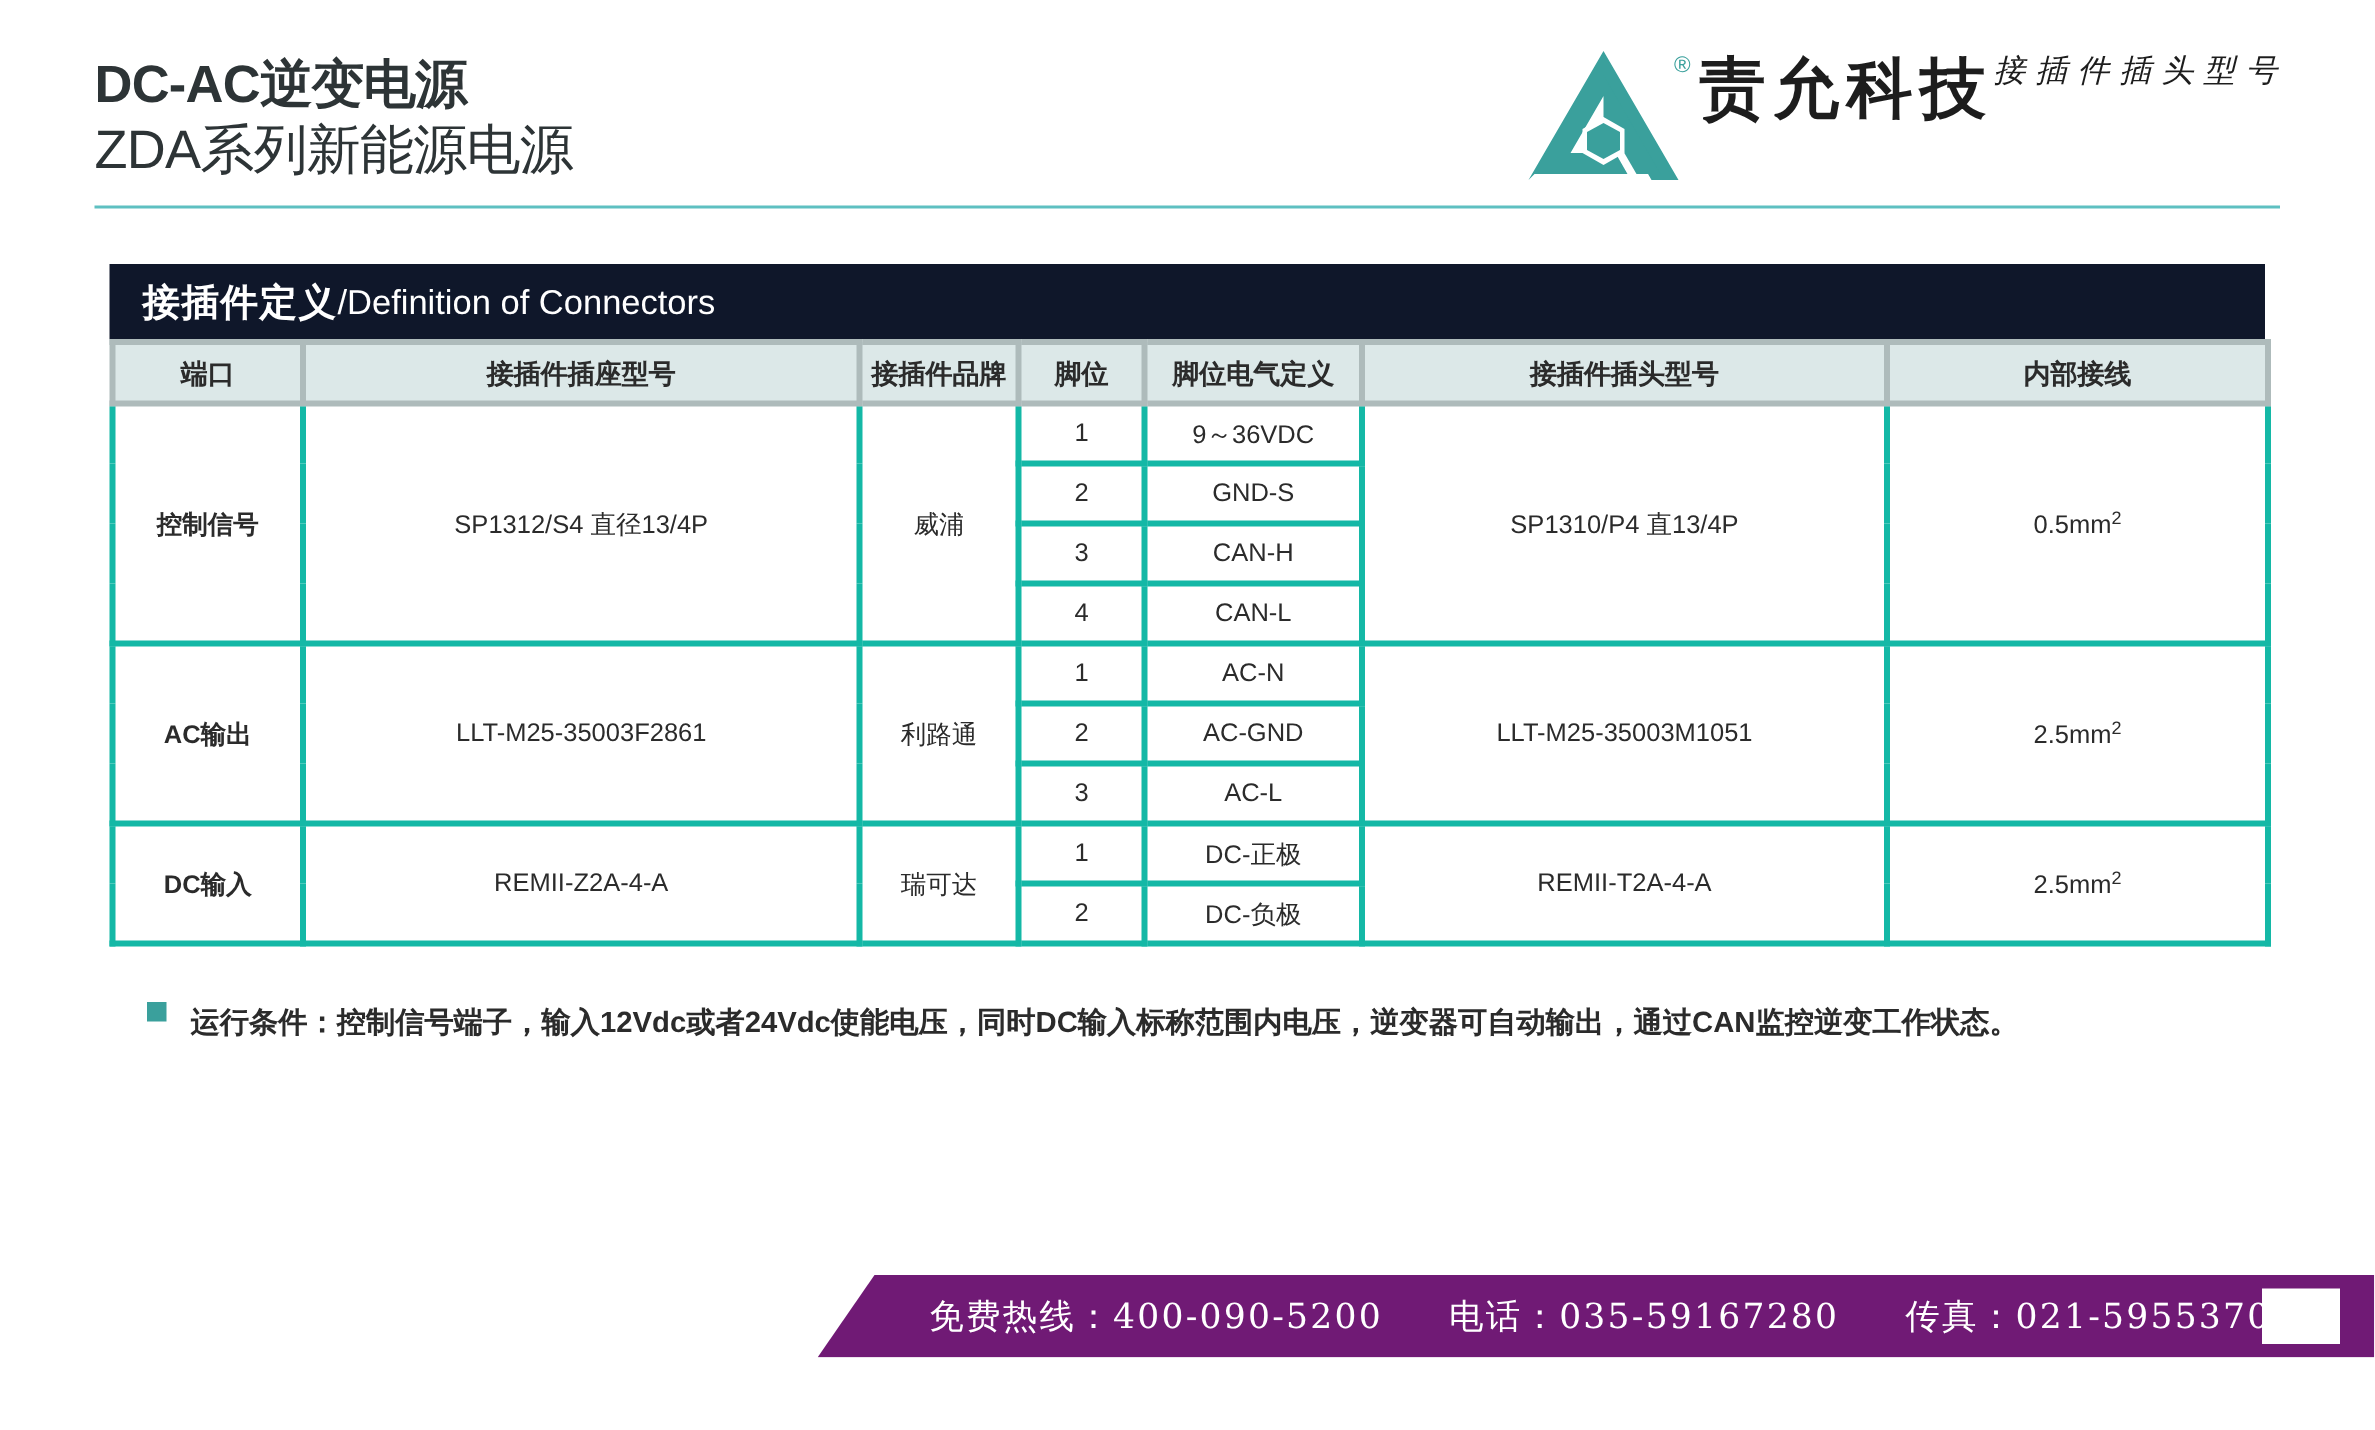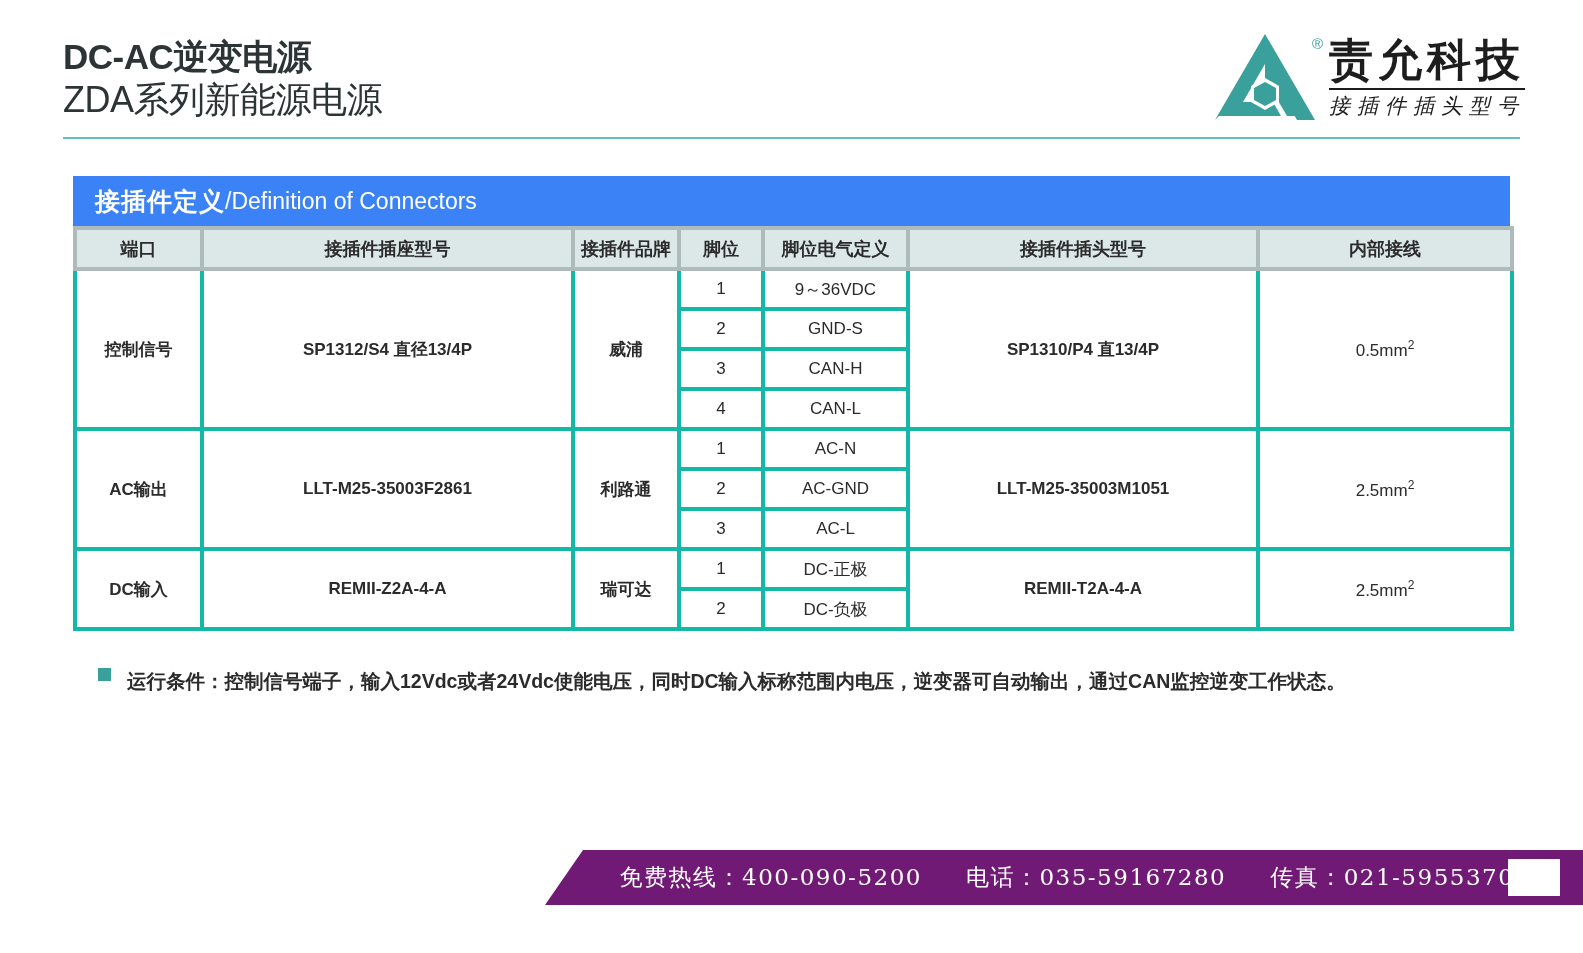--- a/index.html
+++ b/index.html
@@ -22,41 +22,41 @@
     font-size: 36px; font-weight: 400; color: #2d3436;
     letter-spacing: -0.5px; line-height: 44px; white-space: nowrap;
   }
 
   .brand { position: absolute; right: 58px; top: 28px; display: flex; align-items: flex-start; }
   .logo-mark { position: relative; width: 108px; height: 98px; margin-right: 10px; }
   .reg-mark {
     position: absolute; right: -4px; top: 8px;
     font-size: 15px; color: #3aa09c; line-height: 1;
   }
-  .brand-text { display: flex; flex-direction: column; justify-content: flex-start; padding-top: 6px; }
+  .brand-text { display: flex; flex-direction: row; justify-content: flex-start; padding-top: 6px; }
   .brand-name {
     font-size: 44px; font-weight: bold; color: #1d1d1d;
     letter-spacing: 5px; line-height: 52px; white-space: nowrap;
   }
   .brand-rule { height: 2px; background: #1d1d1d; margin: 2px 0 3px 0; }
   .brand-slogan {
     font-family: "DejaVu Serif", serif;
     font-size: 21px; color: #1d1d1d; letter-spacing: 7px;
     line-height: 26px; white-space: nowrap; font-style: italic;
   }
 
   .head-rule {
     position: absolute; left: 63px; top: 137px; width: 1457px; height: 2px;
     background: #5ec0c1;
   }
 
   
   .section { position: absolute; left: 73px; top: 176px; width: 1437px; }
   .section-bar {
-    background: #3b82f6; height: 50px;
+    background: #0f172a; height: 50px;
     display: flex; align-items: center; padding-left: 22px;
     color: #ffffff; white-space: nowrap;
   }
   .section-bar .cn { font-size: 25px; font-weight: bold; letter-spacing: 1px; }
   .section-bar .en { font-size: 23px; font-weight: 400; letter-spacing: 0px; }
 
   
   table.conn {
     width: 1437px; border-collapse: collapse; table-layout: fixed;
     background: #ffffff;
@@ -67,21 +67,21 @@
     color: #2b2b2b;
     font-size: 17px;
   }
   table.conn thead th {
     background: #dce8e8;
     height: 41px;
     font-size: 18px; font-weight: bold;
     border-color: #aebbbb;
   }
   td.port { font-size: 18px; font-weight: bold; }
-  td.bigcell { font-size: 19px; font-weight: 700; }
+  td.bigcell { font-size: 19px; font-weight: 400; }
   td.pin { font-size: 18px; height: 40px; }
   td.pindef { font-size: 18px; }
   td.wire { font-size: 19px; }
   sup.sq { font-size: 12px; vertical-align: super; }
 
   
   .note {
     position: absolute; left: 98px; top: 668px;
     display: flex; align-items: flex-start; white-space: nowrap;
   }

